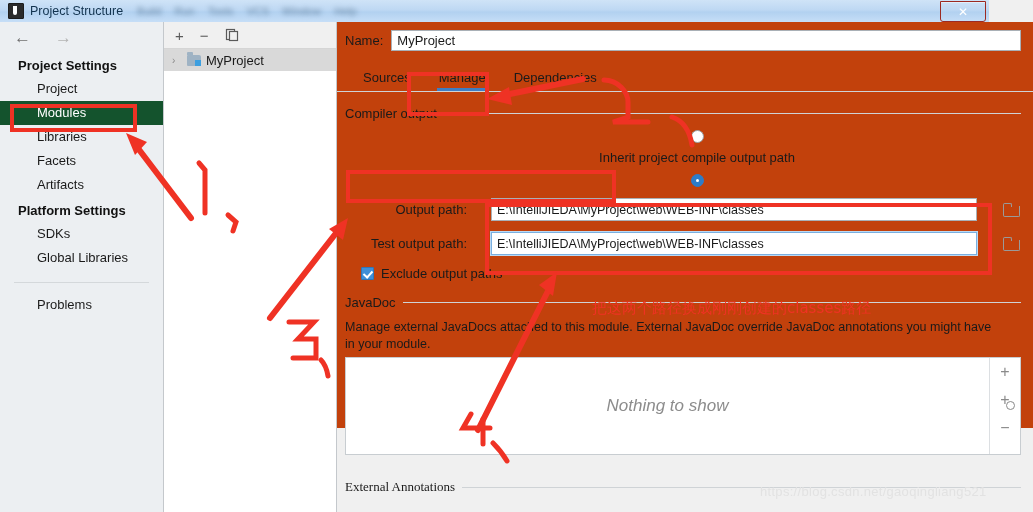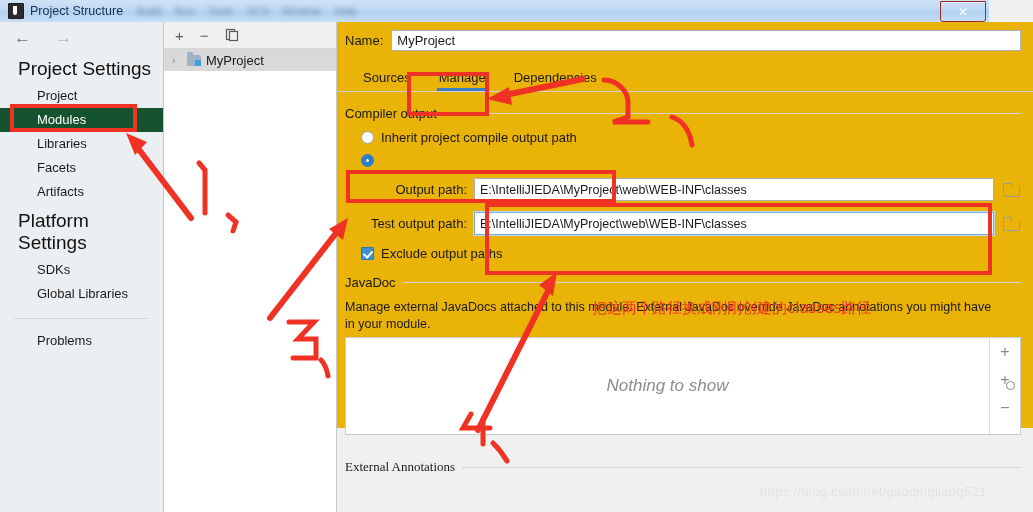--- a/index.html
+++ b/index.html
@@ -46,21 +46,21 @@
   
   .content{position:absolute;left:0;top:22px;width:1033px;height:490px;background:#f0f0f0;}
   .sidebar{
     position:absolute;left:0;top:0;width:163px;height:490px;
     background:#eceff2;border-right:1px solid #c4c8cc;
   }
   .navbtns{height:30px;display:flex;align-items:center;padding-left:14px;gap:24px;}
   .arrowbtn{font-size:17px;color:#707070;line-height:1;}
   .arrowbtn.dim{color:#b3b3b3;}
   .side-group{
-    font-weight:normal;font-size:19px;color:#111;padding:6px 2px 4px 18px;
+    font-weight:bold;font-size:13px;color:#111;padding:6px 2px 4px 18px;
   }
   .side-item{
     font-size:13px;color:#1a1a1a;padding:3px 0 3px 37px;line-height:18px;
   }
   .side-item.selected{background:#14532d;color:#fff;}
   .side-sep{height:1px;background:#d4d8db;margin:12px 14px 10px 14px;}
 
   
   .treepane{
     position:absolute;left:164px;top:0;width:172px;height:490px;
@@ -78,21 +78,21 @@
   .chev{color:#8a8a8a;font-size:10px;width:10px;}
   .folder{
     width:14px;height:11px;background:#9fb3c4;border-radius:1px 2px 1px 1px;
     position:relative;flex:none;
   }
   .folder:before{content:"";position:absolute;left:0;top:-3px;width:6px;height:3px;background:#9fb3c4;border-radius:1px 1px 0 0;}
   .folder:after{content:"";position:absolute;right:0px;bottom:0px;width:6px;height:6px;background:#3c9fe0;}
   .tree-label{font-size:13px;color:#1a1a1a;}
 
   
-  .editor{position:absolute;left:337px;top:0;width:696px;height:406px;background:#eab308;}
+  .editor{position:absolute;left:337px;top:0;width:696px;height:406px;background:#c2410c;}
   .namerow{display:flex;align-items:center;padding:8px 12px 0 8px;gap:8px;}
   .namelabel{font-size:13px;color:#1a1a1a;white-space:nowrap;}
   .textinput{
     flex:1;height:21px;background:#fff;border:1px solid #a9b0b6;
     font-size:13px;color:#1a1a1a;padding:0 5px;display:flex;align-items:center;
     box-sizing:border-box;
   }
   .tabs{
     margin-top:13px;padding-left:12px;display:flex;align-items:flex-end;gap:0;
     border-bottom:1px solid #cfd3d6;height:27px;
@@ -101,30 +101,30 @@
     padding:3px 14px 6px 14px;font-size:13px;color:#1a1a1a;position:relative;
   }
   .tab.active:after{
     content:"";position:absolute;left:12px;right:12px;bottom:0;height:3px;background:#3f7ec4;
   }
 
   .sect{margin:14px 12px 0 8px;display:flex;align-items:center;gap:7px;}
   .sect-title{font-size:13px;color:#1a1a1a;white-space:nowrap;}
   .sect-line{flex:1;height:1px;background:#cfd3d6;}
 
-  .radiorow{display:flex;align-items:center;gap:7px;margin:9px 0 0 24px;}
+  .radiorow{display:flex;align-items:center;gap:7px;margin:9px 0 0 24px;flex-direction:column;}
   .radio{
     width:13px;height:13px;border-radius:50%;border:1px solid #9aa1a7;background:#fff;
     flex:none;box-sizing:border-box;
   }
   .radio.on{border:1px solid #2d7cc9;background:#2d7cc9;position:relative;}
   .radio.on:after{content:"";position:absolute;left:4px;top:4px;width:3px;height:3px;border-radius:50%;background:#fff;}
   .radiolabel{font-size:13px;color:#1a1a1a;}
 
-  .pathrow{display:flex;align-items:center;gap:7px;margin:11px 12px 0 8px;}
+  .pathrow{display:flex;align-items:center;gap:24px;margin:11px 12px 0 8px;}
   .pathlabel{width:122px;text-align:right;font-size:13px;color:#1a1a1a;flex:none;}
   .pathfield{
     flex:1;height:23px;background:#fff;border:1px solid #a9b0b6;
     font-size:12.5px;color:#1a1a1a;padding:0 5px;display:flex;align-items:center;box-sizing:border-box;
   }
   .pathfield.focused{border:1px solid #7aafe0;box-shadow:0 0 0 1px #bcd9f2;}
   .browse{
     width:20px;height:18px;flex:none;position:relative;
   }
   .browse:before{

